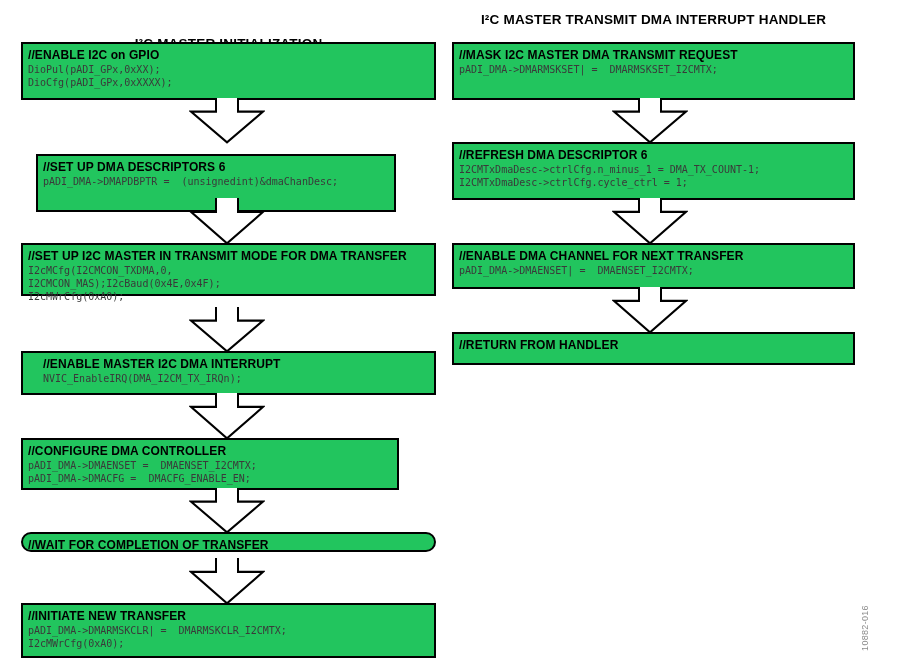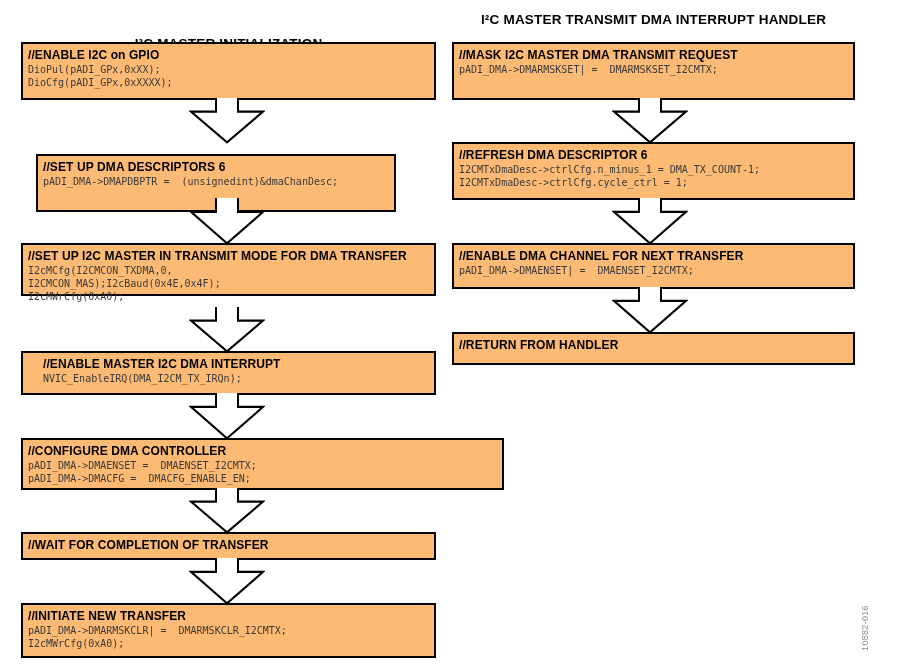--- a/index.html
+++ b/index.html
@@ -5,21 +5,21 @@
   html,body{margin:0;padding:0;background:#fff;}
   .canvas{
     position:relative;width:900px;height:664px;background:#ffffff;
     font-family:"Liberation Sans",sans-serif;overflow:hidden;
   }
   .col-title{
     position:absolute;top:12px;text-align:center;
     font-weight:bold;font-size:13.5px;color:#000;letter-spacing:.2px;white-space:nowrap;
   }
   .box{
-    position:absolute;box-sizing:border-box;background:#fdba74;
+    position:absolute;box-sizing:border-box;background:#22c55e;
     border:2px solid #000;padding:3px 5px;
   }
   .hdr{
     font-weight:bold;font-size:12px;line-height:16px;color:#000;
     white-space:nowrap;letter-spacing:.1px;
   }
   .code{
     margin:0;font-family:"DejaVu Sans Mono","Liberation Mono",monospace;
     font-size:10px;line-height:13px;color:#3a3a3a;white-space:pre;
   }
@@ -54,27 +54,27 @@
     <pre class="code">I2cMCfg(I2CMCON_TXDMA,0,
 I2CMCON_MAS);I2cBaud(0x4E,0x4F);
 I2cMWrCfg(0xA0);</pre>
   </div>
 
   <div class="box" style="left:21px;top:351px;width:415px;height:44px;padding-left:20px;">
     <div class="hdr">//ENABLE MASTER I2C DMA INTERRUPT</div>
     <pre class="code">NVIC_EnableIRQ(DMA_I2CM_TX_IRQn);</pre>
   </div>
 
-  <div class="box" style="left:21px;top:438px;width:483px;height:52px;">
+  <div class="box" style="left:21px;top:438px;width:378px;height:52px;">
     <div class="hdr">//CONFIGURE DMA CONTROLLER</div>
     <pre class="code">pADI_DMA-&gt;DMAENSET =  DMAENSET_I2CMTX;
 pADI_DMA-&gt;DMACFG =  DMACFG_ENABLE_EN;</pre>
   </div>
 
-  <div class="box" style="left:21px;top:532px;width:415px;height:28px;">
+  <div class="box" style="left:21px;top:532px;width:415px;height:20px;border-radius:13px;">
     <div class="hdr">//WAIT FOR COMPLETION OF TRANSFER</div>
   </div>
 
   <div class="box" style="left:21px;top:603px;width:415px;height:55px;">
     <div class="hdr">//INITIATE NEW TRANSFER</div>
     <pre class="code">pADI_DMA-&gt;DMARMSKCLR| =  DMARMSKCLR_I2CMTX;
 I2cMWrCfg(0xA0);</pre>
   </div>
 
   <svg class="arrow" style="left:189px;top:98px;" width="76" height="46" viewBox="0 0 76 44" preserveAspectRatio="none">

